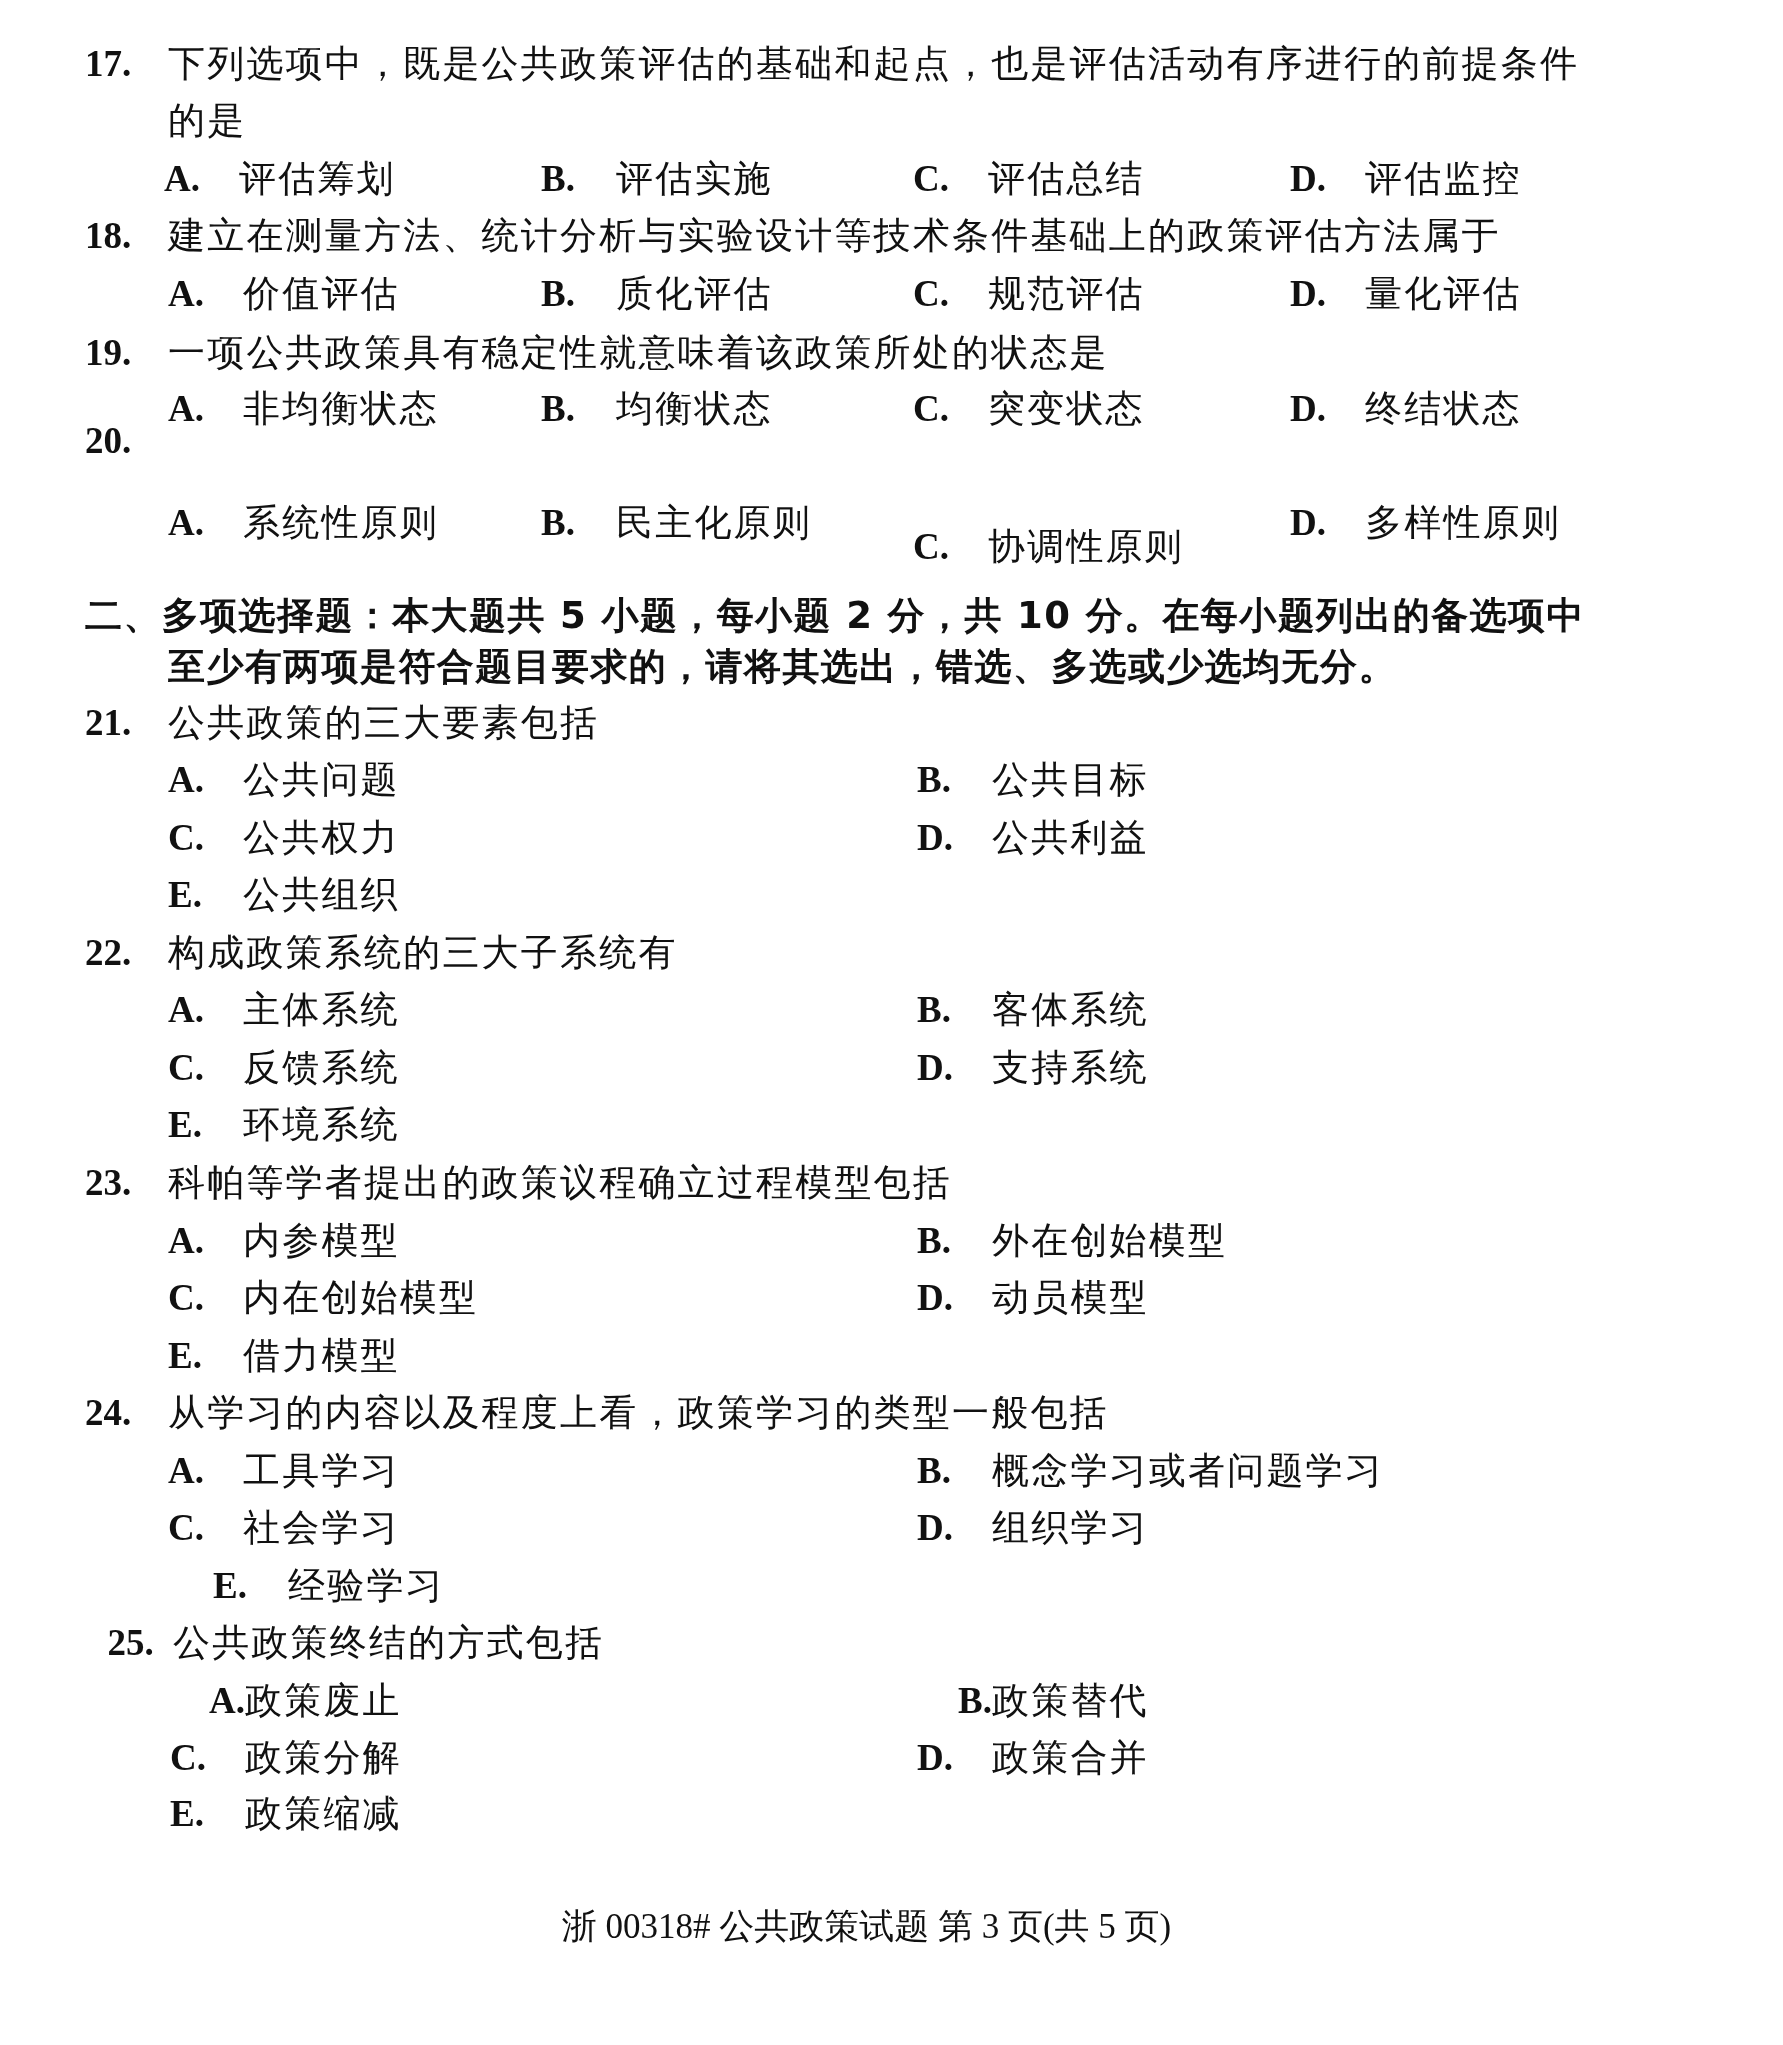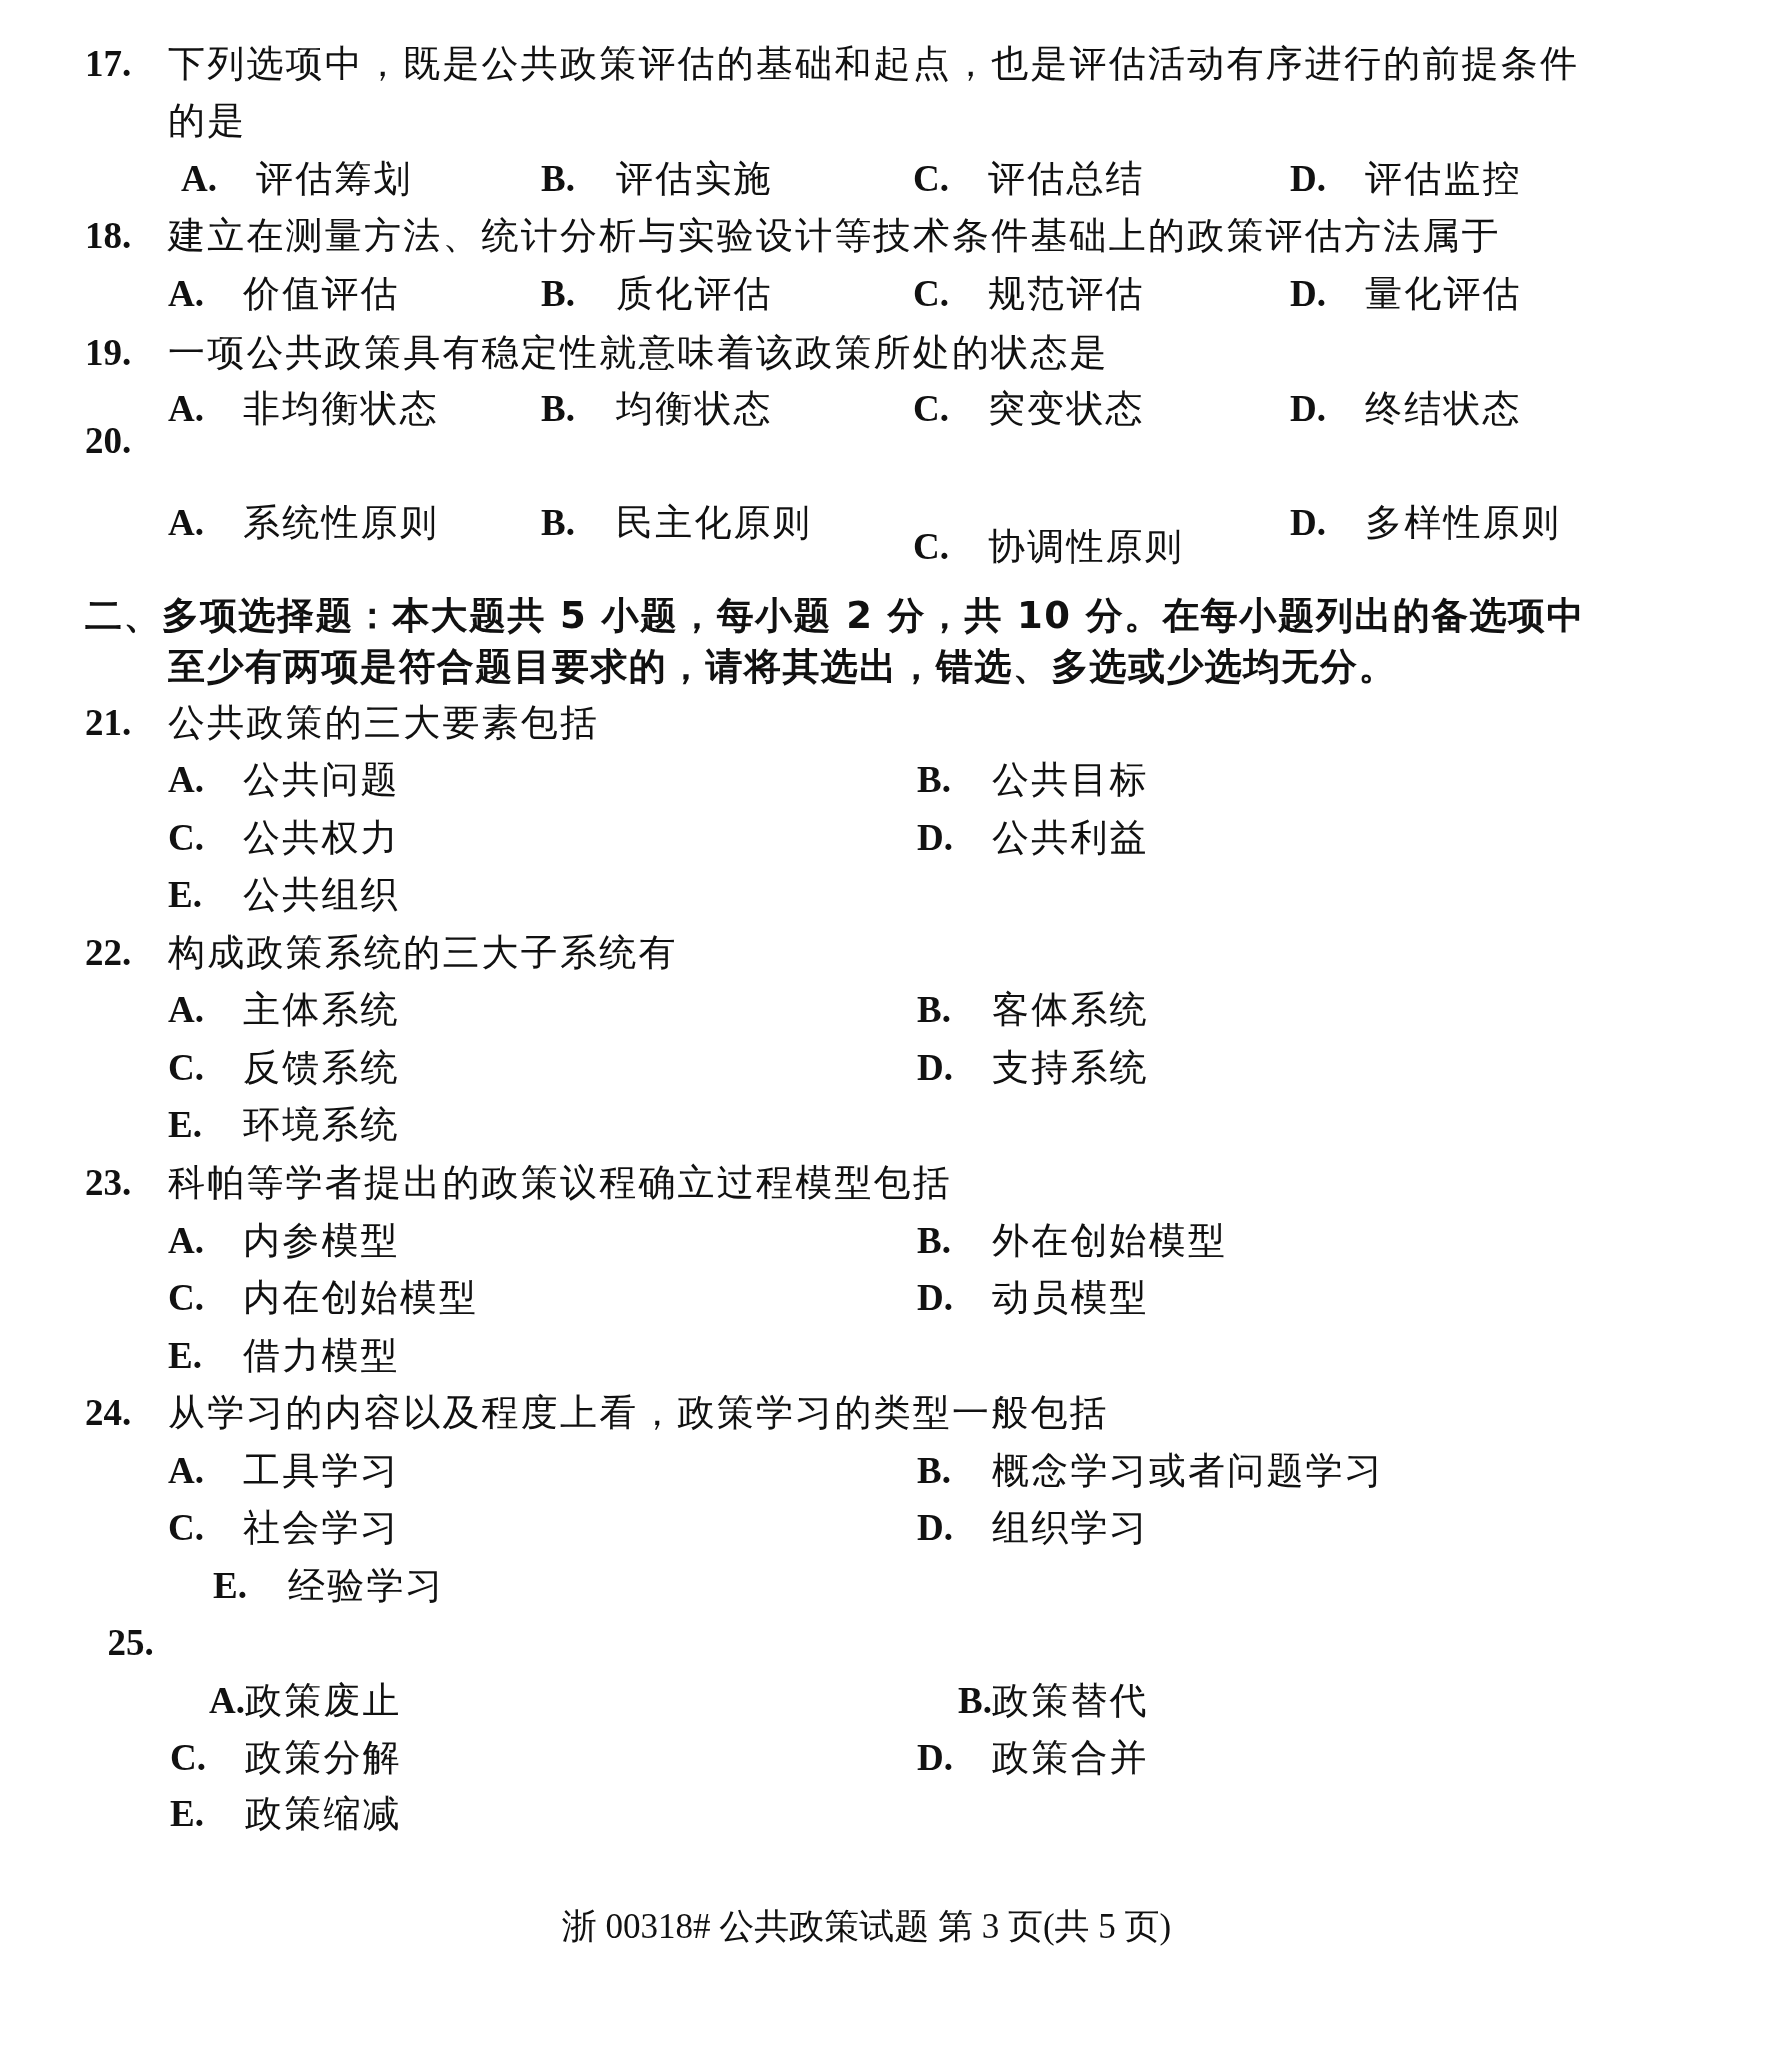--- a/index.html
+++ b/index.html
@@ -40,21 +40,21 @@
 
 <div>
   <div class="line" style="top:35px;left:0;width:1783px;">
     <span class="qnum">17.</span>
     <span class="qtext">下列选项中，既是公共政策评估的基础和起点，也是评估活动有序进行的前提条件</span>
   </div>
   <div class="line" style="top:92px;left:0;width:1783px;">
     <span class="qtext-cont">的是</span>
   </div>
   <div class="line" style="top:150px;left:0;width:1783px;">
-    <span class="opt" style="left:181px;"><span class="lbl">A.</span><span class="txt">评估筹划</span></span>
+    <span class="opt" style="left:164px;"><span class="lbl">A.</span><span class="txt">评估筹划</span></span>
     <span class="opt" style="left:541px;"><span class="lbl">B.</span><span class="txt">评估实施</span></span>
     <span class="opt" style="left:913px;"><span class="lbl">C.</span><span class="txt">评估总结</span></span>
     <span class="opt" style="left:1290px;"><span class="lbl">D.</span><span class="txt">评估监控</span></span>
   </div>
 </div>
 
 <div>
   <div class="line" style="top:207px;left:0;width:1783px;">
     <span class="qnum">18.</span>
     <span class="qtext">建立在测量方法、统计分析与实验设计等技术条件基础上的政策评估方法属于</span>
@@ -165,20 +165,21 @@
     <span class="opt" style="left:917px;"><span class="lbl">D.</span><span class="txt">组织学习</span></span>
   </div>
   <div class="line" style="top:1557px;left:0;width:1783px;margin-left:45px;">
     <span class="opt" style="left:168px;"><span class="lbl">E.</span><span class="txt">经验学习</span></span>
   </div>
 </div>
 
 <div>
   <div class="line" style="top:1614px;left:0;width:1783px;text-align:center;">
     <span class="qnum" style="left:89px;">25.</span>
+    <span class="qtext" style="left:173px;">公共政策终结的方式包括</span>
   </div>
   <div class="line" style="top:1672px;left:0;width:1783px;text-align:right;">
     <span class="opt" style="left:170px;"><span class="lbl">A.</span><span class="txt">政策废止</span></span>
     <span class="opt" style="left:917px;"><span class="lbl">B.</span><span class="txt">政策替代</span></span>
   </div>
   <div class="line" style="top:1729px;left:0;width:1783px;">
     <span class="opt" style="left:170px;"><span class="lbl">C.</span><span class="txt">政策分解</span></span>
     <span class="opt" style="left:917px;"><span class="lbl">D.</span><span class="txt">政策合并</span></span>
   </div>
   <div class="line" style="top:1785px;left:0;width:1783px;">

